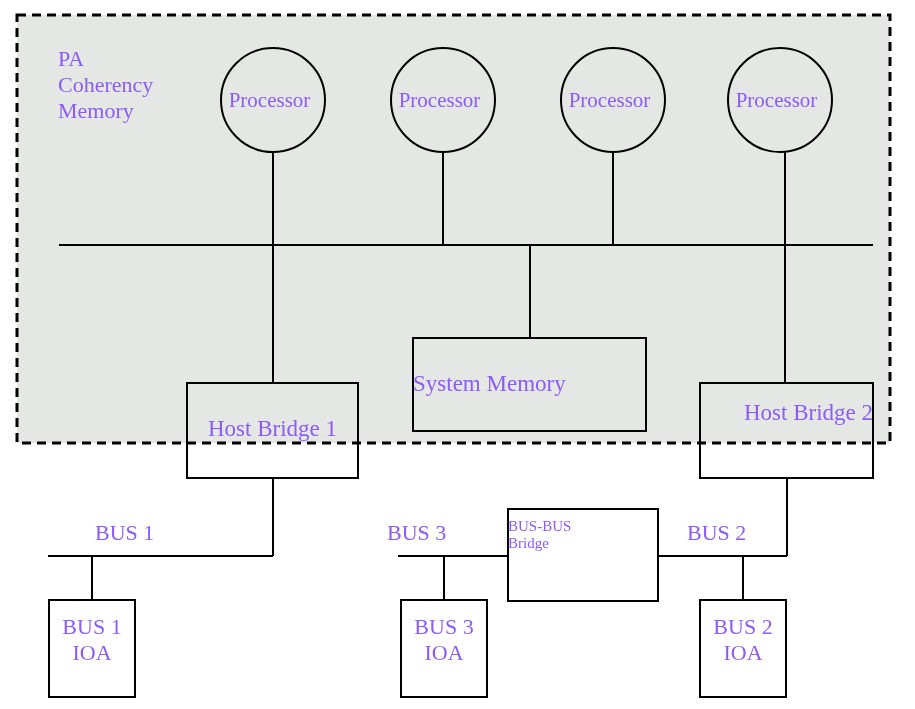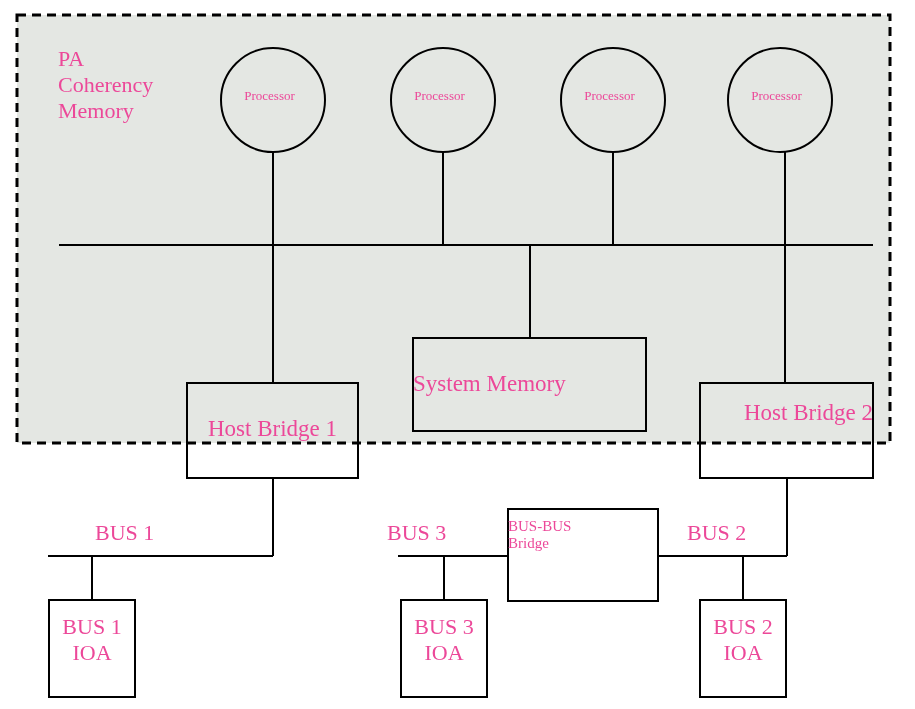--- a/index.html
+++ b/index.html
@@ -19,39 +19,39 @@
   }
   #diagram-svg {
     position: absolute;
     left: 0;
     top: 0;
     width: 915px;
     height: 709px;
   }
   .lbl {
     position: absolute;
-    color: #ec4899;
+    color: #8b5cf6;
     font-family: "Liberation Serif", "DejaVu Serif", serif;
     white-space: pre;
     line-height: 1.12;
     pointer-events: none;
   }
   .domain-label {
     left: 58px;
     top: 46px;
     font-size: 22px;
     line-height: 1.18;
   }
   .interconnect-label {
     left: 26px;
     top: 196px;
     font-size: 22px;
   }
   .proc-label {
-    font-size: 13px;
+    font-size: 21px;
     text-align: center;
     width: 97px;
   }
   .proc1 { left: 221px; top: 89px; }
   .proc2 { left: 391px; top: 89px; }
   .proc3 { left: 561px; top: 89px; }
   .proc4 { left: 728px; top: 89px; }
   .memory-label {
     left: 413px;
     top: 371px;

